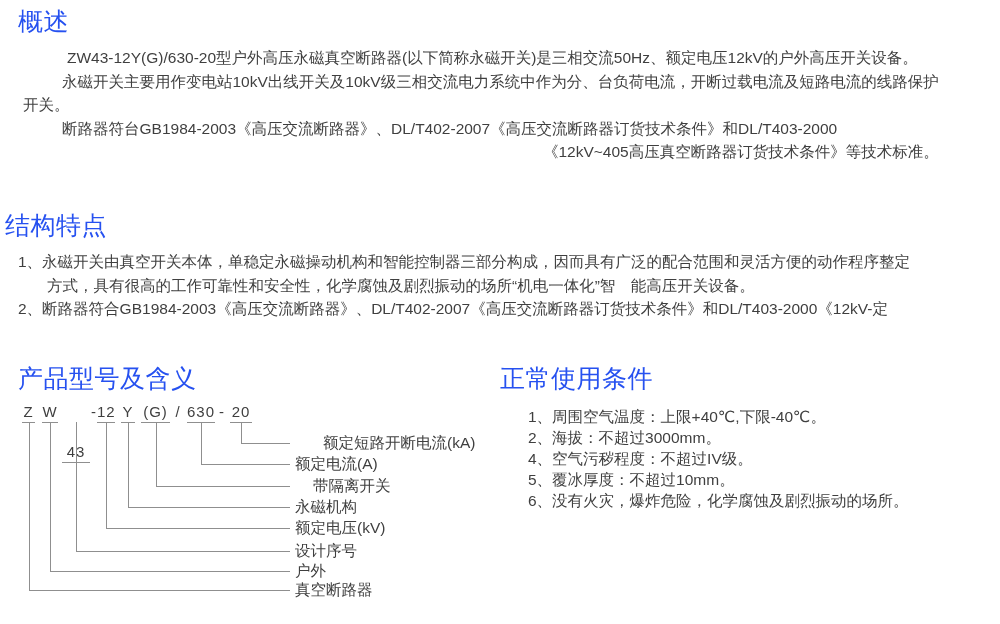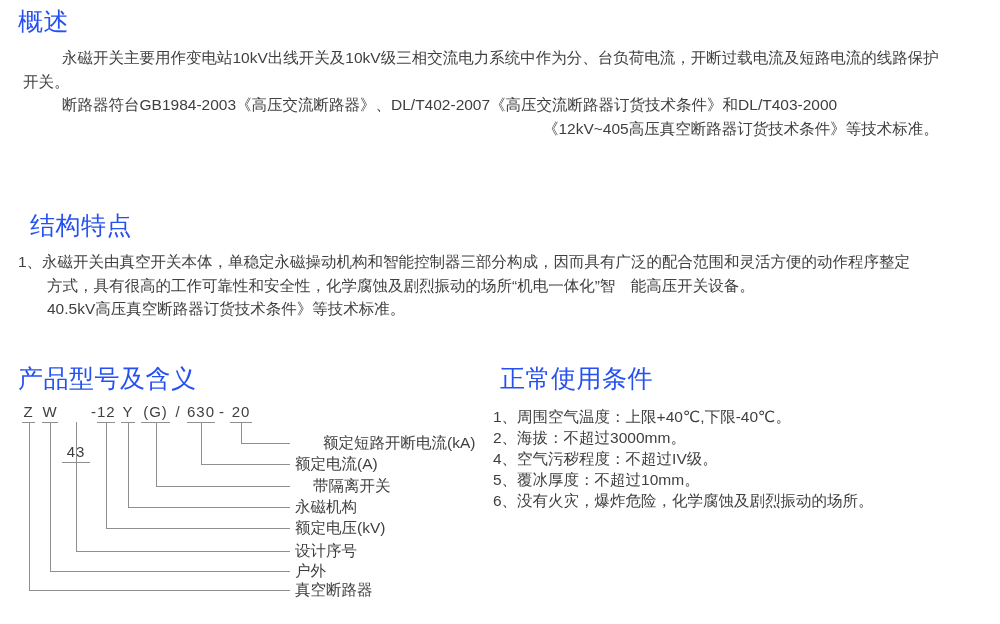--- a/index.html
+++ b/index.html
@@ -36,32 +36,33 @@
     position:absolute;font-size:15.5px;line-height:21px;color:var(--body);
     white-space:nowrap;
   }
 </style>
 </head>
 <body style="--blue: #2651f0; --body: #3f3f3f; --line: #8f8f8f; background: rgb(255, 255, 255);">
 
 <div class="heading" style="left:18px;top:6px;">概述</div>
 
 <div class="tblock" style="left:23px;top:46px;">
+  <div class="tline ind-a">ZW43-12Y(G)/630-20型户外高压永磁真空断路器(以下简称永磁开关)是三相交流50Hz、额定电压12kV的户外高压开关设备。</div>
   <div class="tline ind-b">永磁开关主要用作变电站10kV出线开关及10kV级三相交流电力系统中作为分、台负荷电流，开断过载电流及短路电流的线路保护</div>
   <div class="tline">开关。</div>
   <div class="tline ind-b">断路器符台GB1984-2003《高压交流断路器》、DL/T402-2007《高压交流断路器订货技术条件》和DL/T403-2000</div>
   <div class="tline hang">《12kV~405高压真空断路器订货技术条件》等技术标准。</div>
 </div>
 
-<div class="heading" style="left:30px;top:210px;">结构特点</div>
+<div class="heading" style="left:5px;top:210px;">结构特点</div>
 
 <div class="tblock" style="left:18px;top:250px;">
   <div class="tline">1、永磁开关由真空开关本体，单稳定永磁操动机构和智能控制器三部分构成，因而具有广泛的配合范围和灵活方便的动作程序整定</div>
   <div class="tline ind-c">方式，具有很高的工作可靠性和安全性，化学腐蚀及剧烈振动的场所“机电一体化”智　能高压开关设备。</div>
-  <div class="tline ind-c">40.5kV高压真空断路器订货技术条件》等技术标准。</div>
+  <div class="tline">2、断路器符合GB1984-2003《高压交流断路器》、DL/T402-2007《高压交流断路器订货技术条件》和DL/T403-2000《12kV-定</div>
 </div>
 
 <div class="heading" style="left:18px;top:363px;">产品型号及含义</div>
 
 <div id="diagram">
     <div class="seg u" style="left: 22px; width: 13px;">Z</div>
     <div class="vline" style="left: 29px; top: 422px; height: 168px;"></div>
     <div class="hline" style="left: 29px; top: 590px; width: 261px;"></div>
     <div class="dlabel" style="left: 295px; top: 579px;">真空断路器</div>
     <div class="seg u" style="left: 42px; width: 16px;">W</div>
@@ -92,19 +93,19 @@
     <div class="dlabel" style="left: 295px; top: 453px;">额定电流(A)</div>
     <div class="seg" style="left: 219px; width: 6px;">-</div>
     <div class="seg u" style="left: 230px; width: 22px;">20</div>
     <div class="vline" style="left: 241px; top: 422px; height: 21px;"></div>
     <div class="hline" style="left: 241px; top: 443px; width: 49px;"></div>
     <div class="dlabel" style="left: 295px; top: 432px; margin-left: 28px;">额定短路开断电流(kA)</div>
   </div>
 
 <div class="heading" style="left:500px;top:363px;">正常使用条件</div>
 
-<div class="tblock cond" style="left:493px;top:407px;">
+<div class="tblock cond" style="left:528px;top:407px;">
   <div class="tline">1、周围空气温度：上限+40℃,下限-40℃。</div>
   <div class="tline">2、海拔：不超过3000mm。</div>
   <div class="tline">4、空气污秽程度：不超过IV级。</div>
   <div class="tline">5、覆冰厚度：不超过10mm。</div>
   <div class="tline">6、没有火灾，爆炸危险，化学腐蚀及剧烈振动的场所。</div>
 </div>
 
 </body></html>

